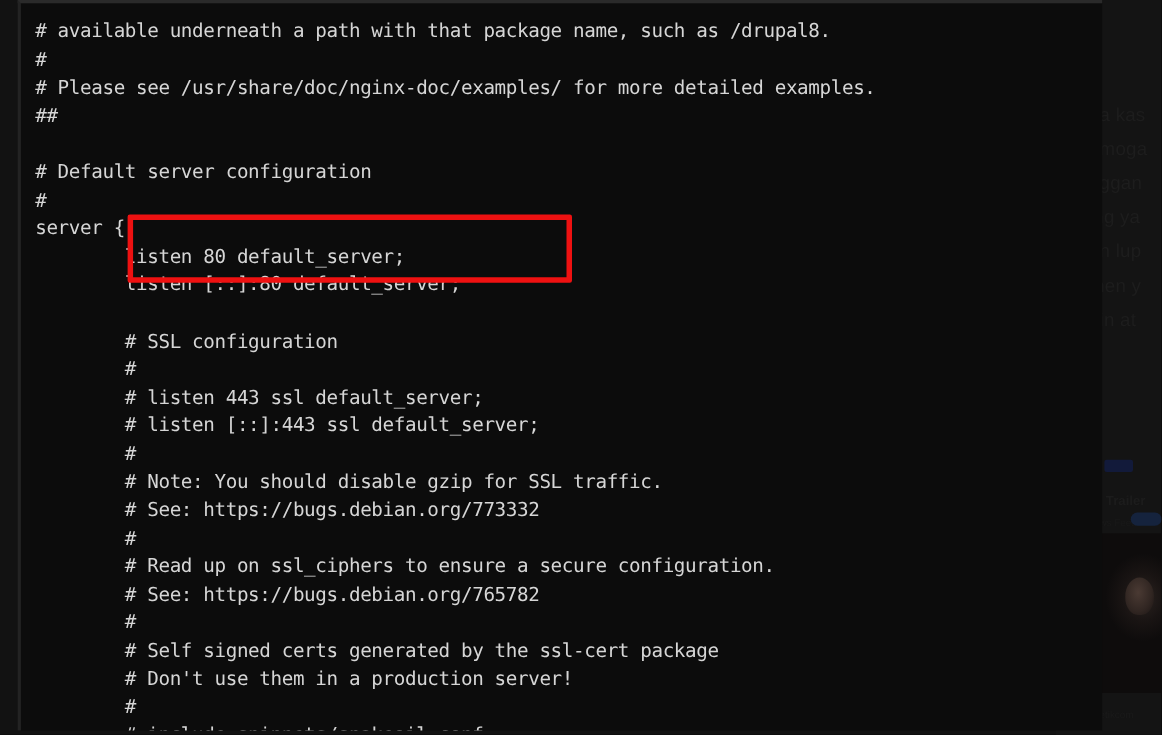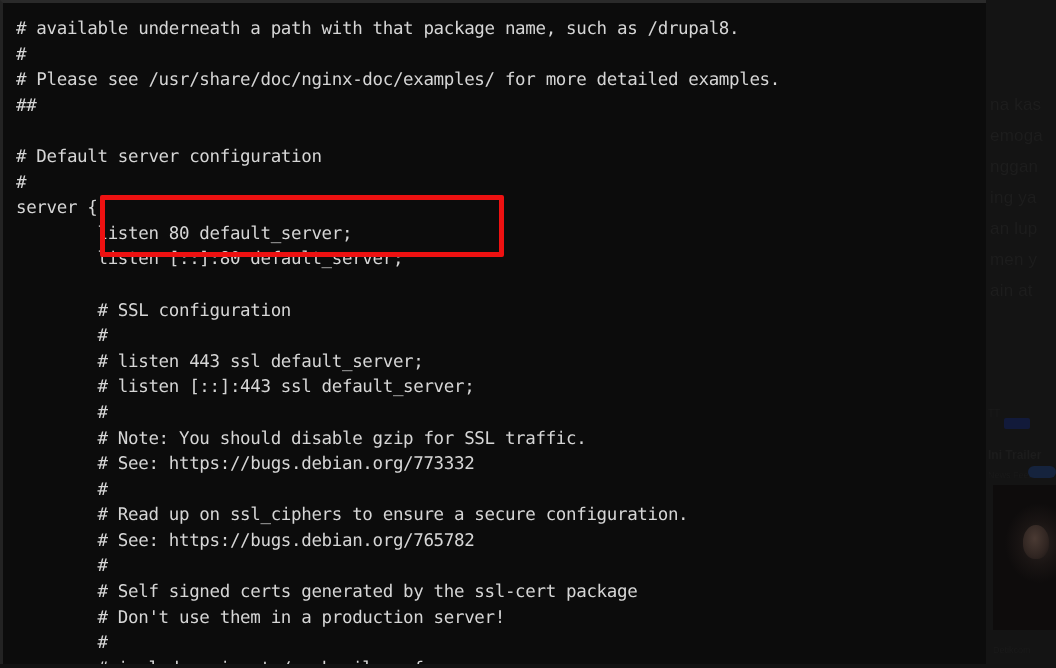--- a/index.html
+++ b/index.html
@@ -122,21 +122,21 @@
     width: 150px;
     color: #1a1a1a;
     font-family: "Liberation Sans", sans-serif;
     font-size: 9px;
     white-space: nowrap;
   }
 
   
   #terminal {
     position: absolute;
-    left: 0;
+    left: 16px;
     top: 0;
     width: 986px;
     height: 664px;
     background: #0c0c0c;
     border-top: 3px solid #2a2a2a;
     border-left: 3px solid #232323;
     box-sizing: border-box;
     overflow: hidden;
   }
 

